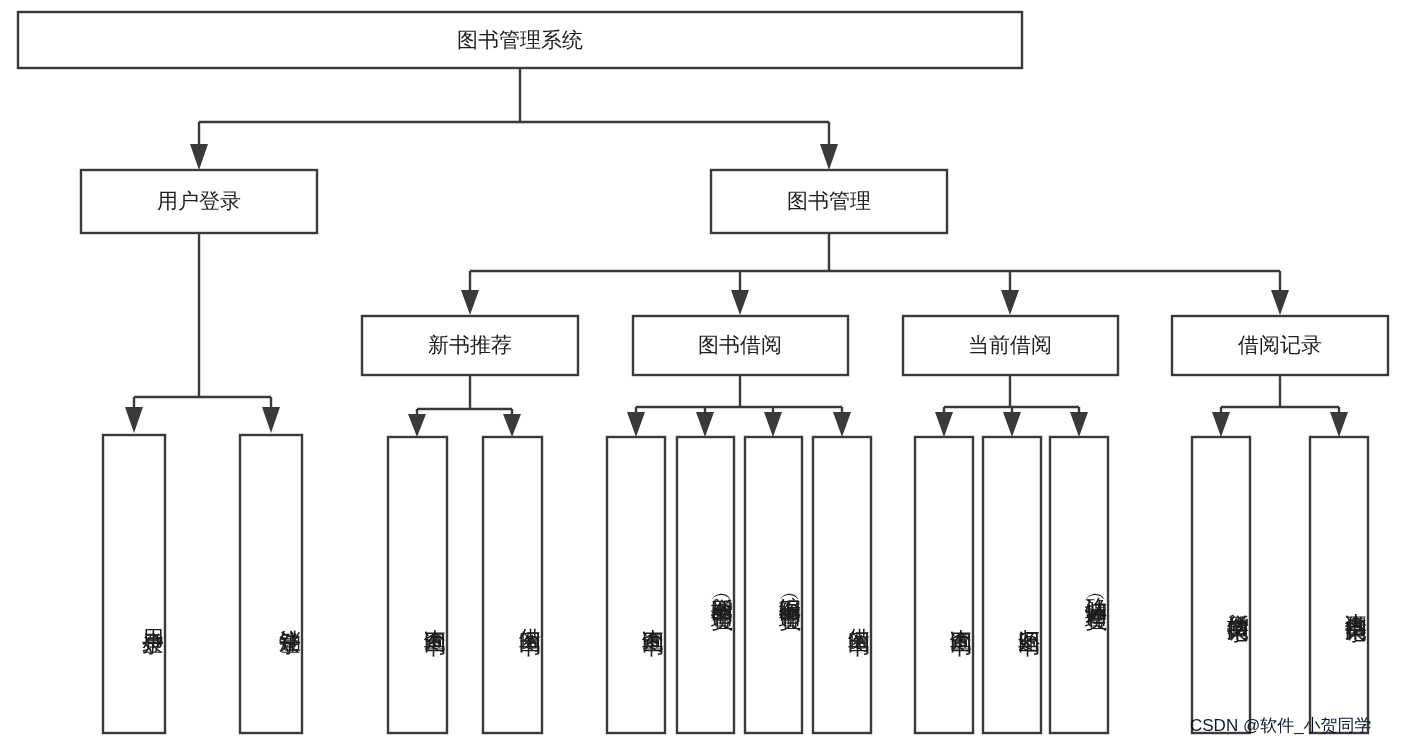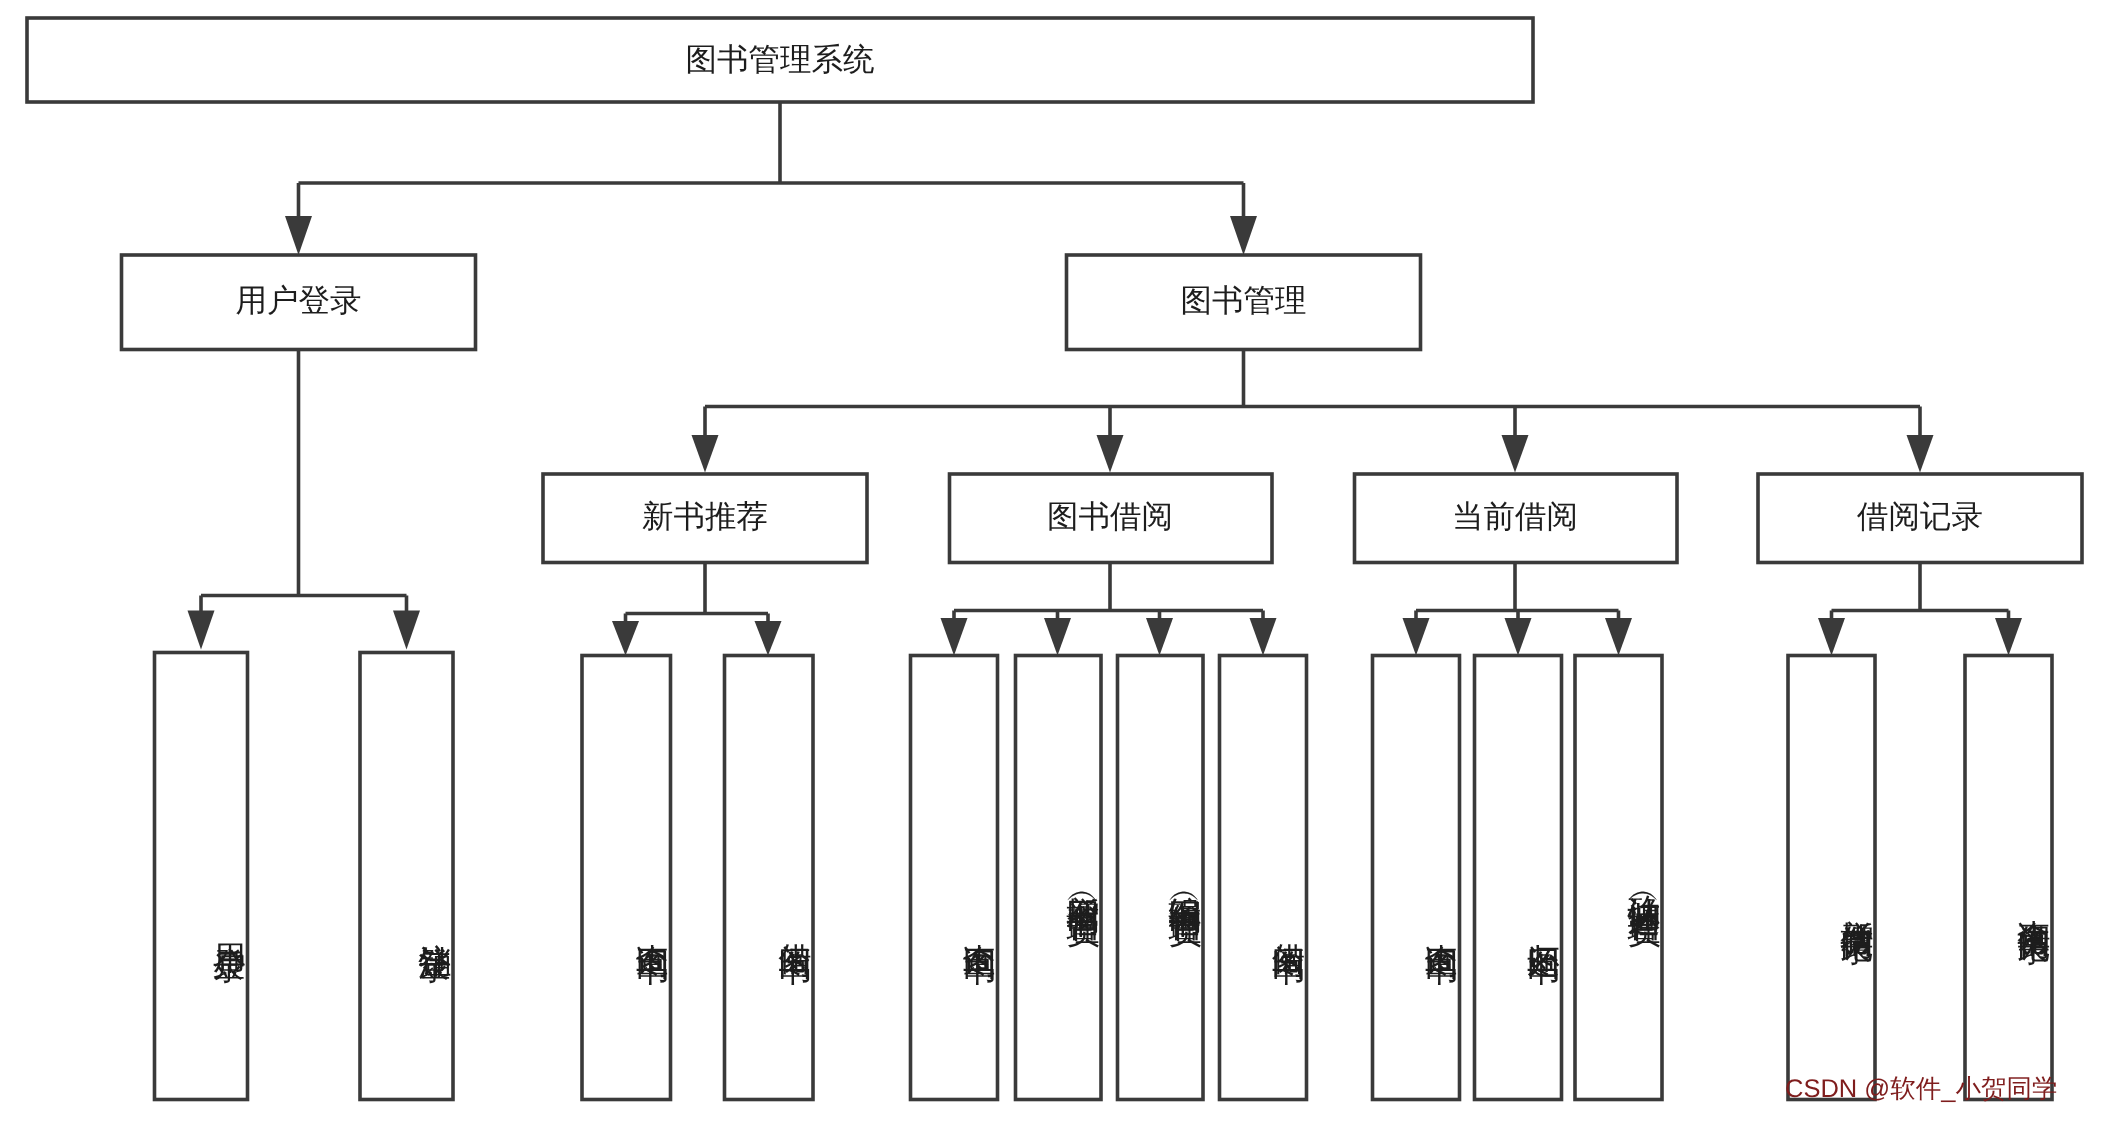--- a/index.html
+++ b/index.html
@@ -62,21 +62,21 @@
     align-items: flex-start;
     justify-content: center;
     pointer-events: none;
   }
   .watermark {
     position: absolute;
     left: 1190px;
     top: 714px;
     font-family: "Liberation Sans", "DejaVu Sans", sans-serif;
     font-size: 17px;
-    color: #7f1d1d;
+    color: #0f172a;
     white-space: nowrap;
   }
 </style>
 </head>
 <body>
 
 <div id="diagram-root">
 
   <svg class="diagram-canvas" viewBox="0 0 1405 747">
     <defs></defs>

